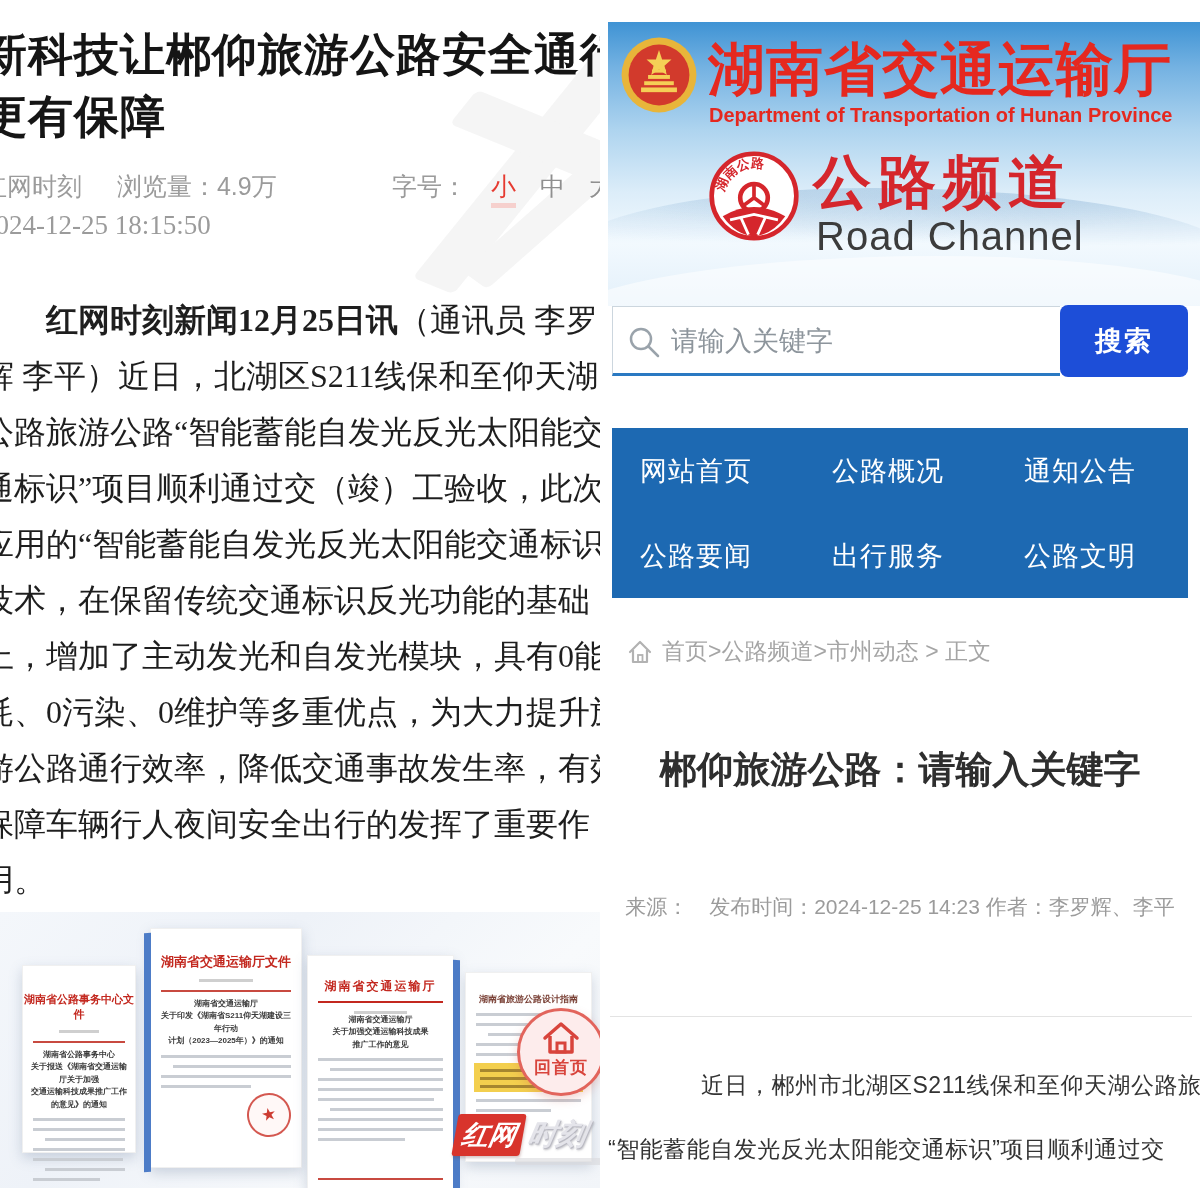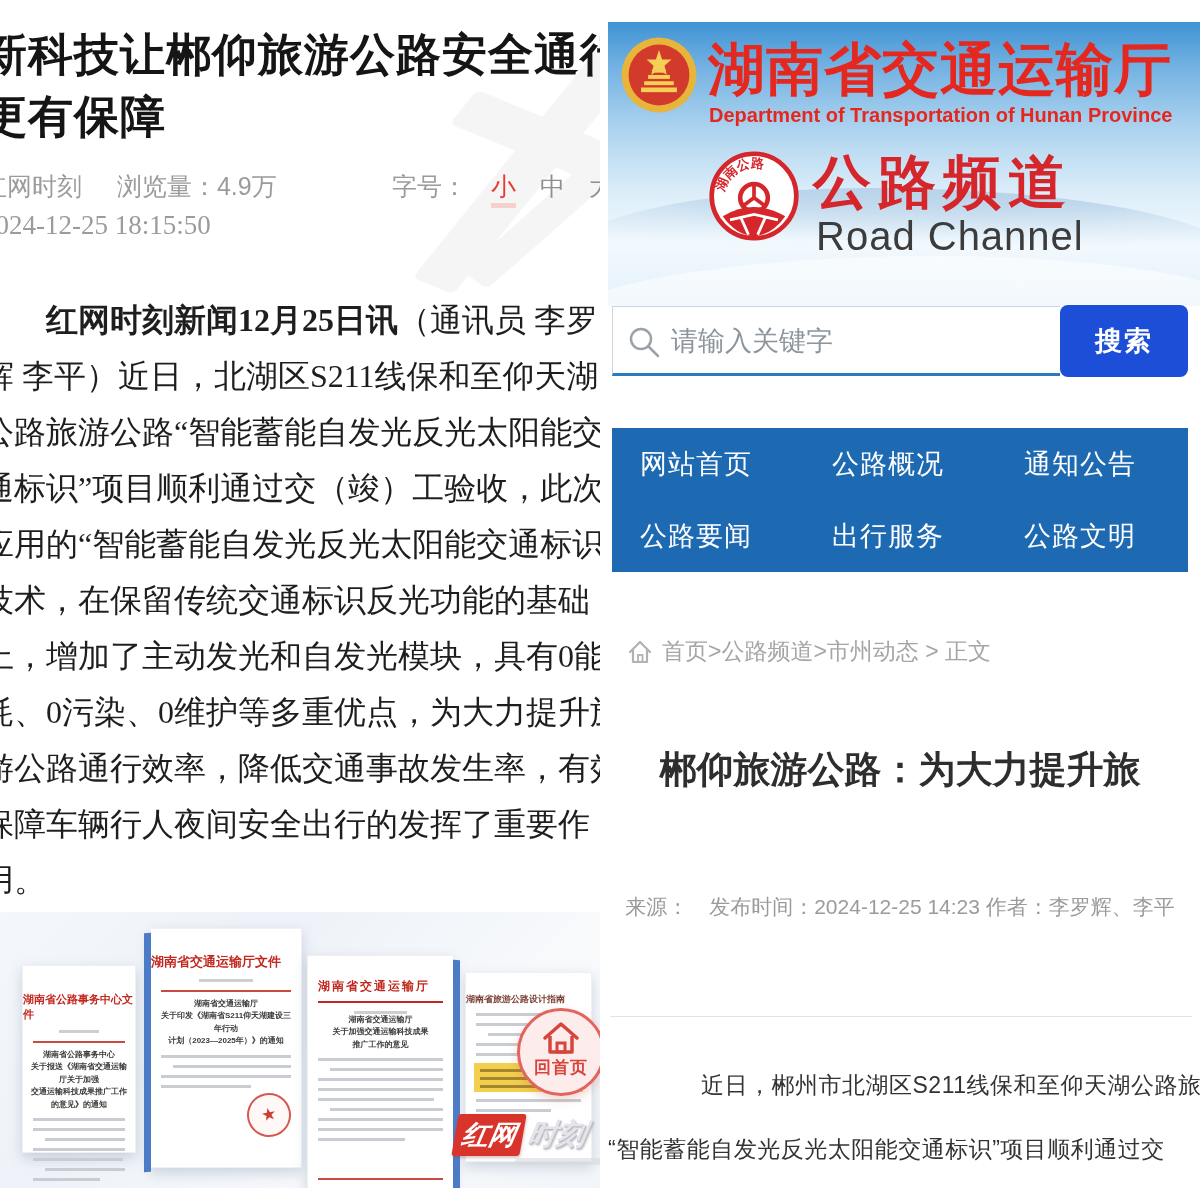--- a/index.html
+++ b/index.html
@@ -36,21 +36,21 @@
 
   .l-figure{position:absolute;top:912px;left:0;width:600px;height:276px;margin:0;
             background:linear-gradient(135deg,#f4f7fb 0%,#eef2f8 35%,#f8fafc 70%,#f2f5f9 100%);overflow:hidden;}
   .doc{position:absolute;background:#fff;box-shadow:0 5px 12px rgba(110,130,160,.30);border:1px solid #f0f0f0;}
   .doc1{left:22px;top:53px;width:112px;height:186px;}
   .doc2{left:150px;top:16px;width:150px;height:238px;}
   .doc3{left:307px;top:43px;width:145px;height:236px;}
   .doc4{left:465px;top:60px;width:125px;height:188px;}
   .spine-l{position:absolute;left:-7px;top:4px;bottom:-5px;width:7px;background:#4d7cc7;transform:skewY(-4deg);}
   .spine-r{position:absolute;right:-7px;top:4px;bottom:-5px;width:7px;background:#4d7cc7;transform:skewY(4deg);}
-  .doc-title{font-weight:700;color:#c3281f;}
+  .doc-title{font-weight:700;text-align:center;color:#c3281f;}
   .doc1 .doc-title{font-size:11px;margin-top:26px;}
   .doc2 .doc-title{font-size:13px;margin-top:24px;}
   .doc3 .doc-title{font-size:12px;margin-top:22px;letter-spacing:2px;border-bottom:2px solid #c3281f;
                    margin-left:10px;margin-right:10px;padding-bottom:6px;}
   .doc4 .doc-title{font-size:9px;color:#7a4136;margin-top:20px;}
   .doc-no{height:3px;width:36%;background:#cfcfcf;margin:8px auto 0;}
   .doc-rule{height:2px;background:#c84a40;margin:8px 10px 6px;}
   .doc-rule.bottom{position:absolute;left:10px;right:10px;bottom:12px;margin:0;}
   .doc-head{font-size:8px;line-height:1.55;font-weight:700;color:#3a3a3a;text-align:center;padding:0 6px;}
   .doc-head span{display:block;}
@@ -94,21 +94,21 @@
   .search-row{position:absolute;top:306px;left:12px;right:12px;height:70px;display:flex;}
   .search-input-wrap{position:relative;flex:1;background:#fff;border:1px solid #ccd6de;border-right:none;
                      border-bottom:3px solid #2a79c2;}
   .search-input-wrap svg{position:absolute;left:14px;top:18px;}
   .search-input{position:absolute;left:56px;top:0;right:4px;height:100%;border:none;outline:none;
                 font-size:27px;color:#555;background:transparent;font-family:inherit;}
   .search-input::placeholder{color:#8d959c;}
   .search-btn{width:128px;height:72px;margin-top:-1px;border:none;background:#1d4ed8;color:#fff;
               font-size:27px;font-weight:700;border-radius:8px;cursor:pointer;font-family:inherit;letter-spacing:2px;}
 
-  .main-nav{position:absolute;top:428px;left:12px;right:12px;height:144px;background:#1d69b2;
+  .main-nav{position:absolute;top:428px;left:12px;right:12px;height:170px;background:#1d69b2;
             display:grid;grid-template-columns:repeat(3,1fr);grid-template-rows:1fr 1fr;align-items:center;}
   .nav-item{color:#fff;font-size:27px;padding-left:28px;letter-spacing:1px;cursor:pointer;text-decoration:none;}
 
   .breadcrumb{position:absolute;top:636px;left:26px;display:flex;align-items:center;gap:8px;
               color:#a5a5a5;font-size:23px;}
   .r-title{position:absolute;top:744px;left:12px;right:12px;margin:0;text-align:center;
            font-size:37px;line-height:52px;font-weight:700;color:#2e2e2e;}
   .r-title span{display:block;}
   .r-meta{position:absolute;top:893px;left:0;right:0;text-align:center;color:#9b9b9b;font-size:21px;white-space:nowrap;}
   .r-font-row{position:absolute;top:962px;left:0;right:0;text-align:center;color:#9b9b9b;font-size:22px;}
@@ -304,21 +304,21 @@
     <div class="breadcrumb">
       <svg width="28" height="28" viewBox="0 0 28 28">
         <path d="M4,14 L14,4 L24,14" fill="none" stroke="#b2b2b2" stroke-width="2.2" stroke-linejoin="round" stroke-linecap="round"></path>
         <path d="M7,12 L7,24 L21,24 L21,12" fill="none" stroke="#b2b2b2" stroke-width="2.2" stroke-linejoin="round"></path>
         <rect x="12" y="17" width="4.5" height="7" fill="none" stroke="#b2b2b2" stroke-width="1.8"></rect>
       </svg>
       <span>首页&gt;公路频道&gt;市州动态 &gt; 正文</span>
     </div>
 
     <h2 class="r-title">
-      <span>郴仰旅游公路：为大力提升旅</span>
+      <span>郴仰旅游公路：请输入关键字</span>
     </h2>
 
     <div class="r-meta">来源：　发布时间：2024-12-25 14:23 作者：李罗辉、李平</div>
 
 
     <hr class="r-divider">
 
     <div class="r-body">
       <p class="lead">　　近日，郴州市北湖区S211线保和至仰天湖公路旅游公路</p>
       <p>“智能蓄能自发光反光太阳能交通标识”项目顺利通过交</p>

